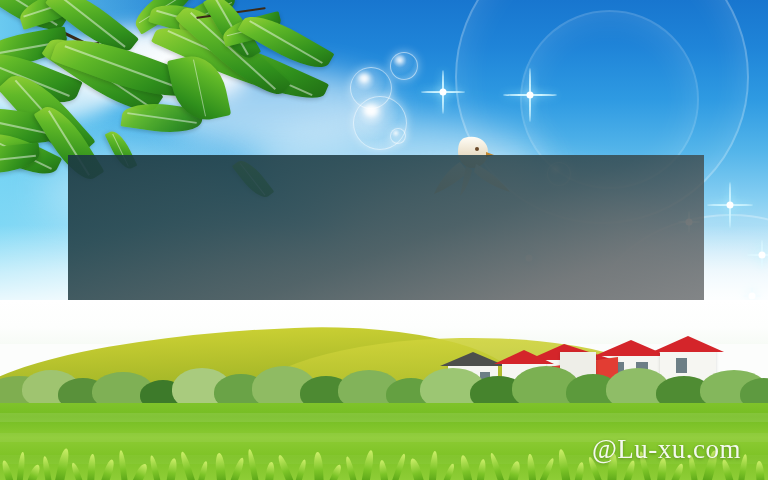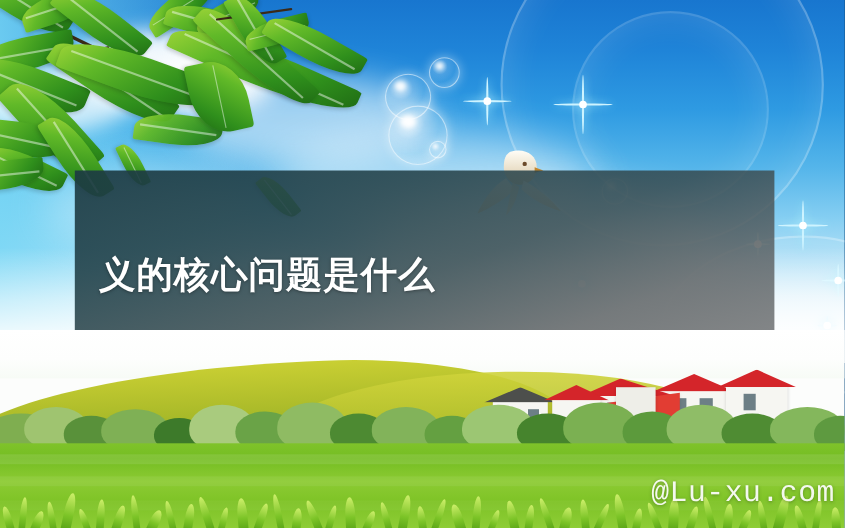--- a/index.html
+++ b/index.html
@@ -188,21 +188,21 @@
     border-radius:50% 50% 0 0;
   }
 
   
   .watermark{
     position:absolute;left:592px;top:434px;
     color:rgba(255,255,255,.92);
     font-size:27px;
     letter-spacing:.5px;
     text-shadow:0 1px 3px rgba(40,70,20,.45);
-    font-family:Liberation Mono, monospace;
+    font-family:Liberation Serif, serif;
   }
 </style>
 </head>
 <body>
 
 <div class="stage">
 
   <div class="sky"></div>
   <div class="sky-left-wash"></div>
 
@@ -307,21 +307,21 @@
   <div class="leaf" style="left:222px;top:18px;width:60px;height:22px;transform:rotate(-14deg);"></div>
   <div class="leaf" style="left:238px;top:28px;width:96px;height:28px;transform:rotate(30deg);"></div>
   <div class="leaf" style="left:166px;top:62px;width:66px;height:52px;transform:rotate(78deg);border-radius:62% 6% 62% 6%;"></div>
   <div class="leaf" style="left:-30px;top:146px;width:70px;height:26px;transform:rotate(-6deg);"></div>
 
   <div class="leaf" style="left:230px;top:170px;width:46px;height:18px;transform:rotate(52deg);opacity:.95;"></div>
   <div class="leaf" style="left:100px;top:142px;width:42px;height:16px;transform:rotate(64deg);"></div>
 
   <div class="panel"></div>
 
-  <div class="panel-title"><br><span>义的核心问题是什么</span></div>
+  <div class="panel-title"><br></div>
 
   <div class="land">
     <div class="haze"></div>
     <div class="hill"></div>
     <div class="hill2"></div>
 
     <div class="house" style="left:600px;top:54px;width:60px;height:40px;"></div>
     <div class="roof" style="left:594px;top:40px;width:74px;height:16px;clip-path:polygon(0 100%,50% 0,100% 100%);"></div>
     <div class="win" style="left:612px;top:62px;width:12px;height:14px;"></div>
     <div class="win" style="left:636px;top:62px;width:12px;height:14px;"></div>

